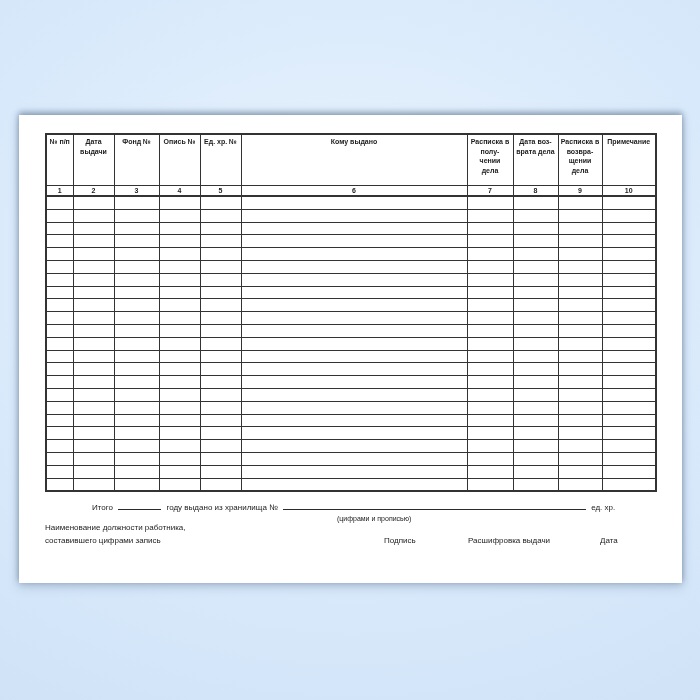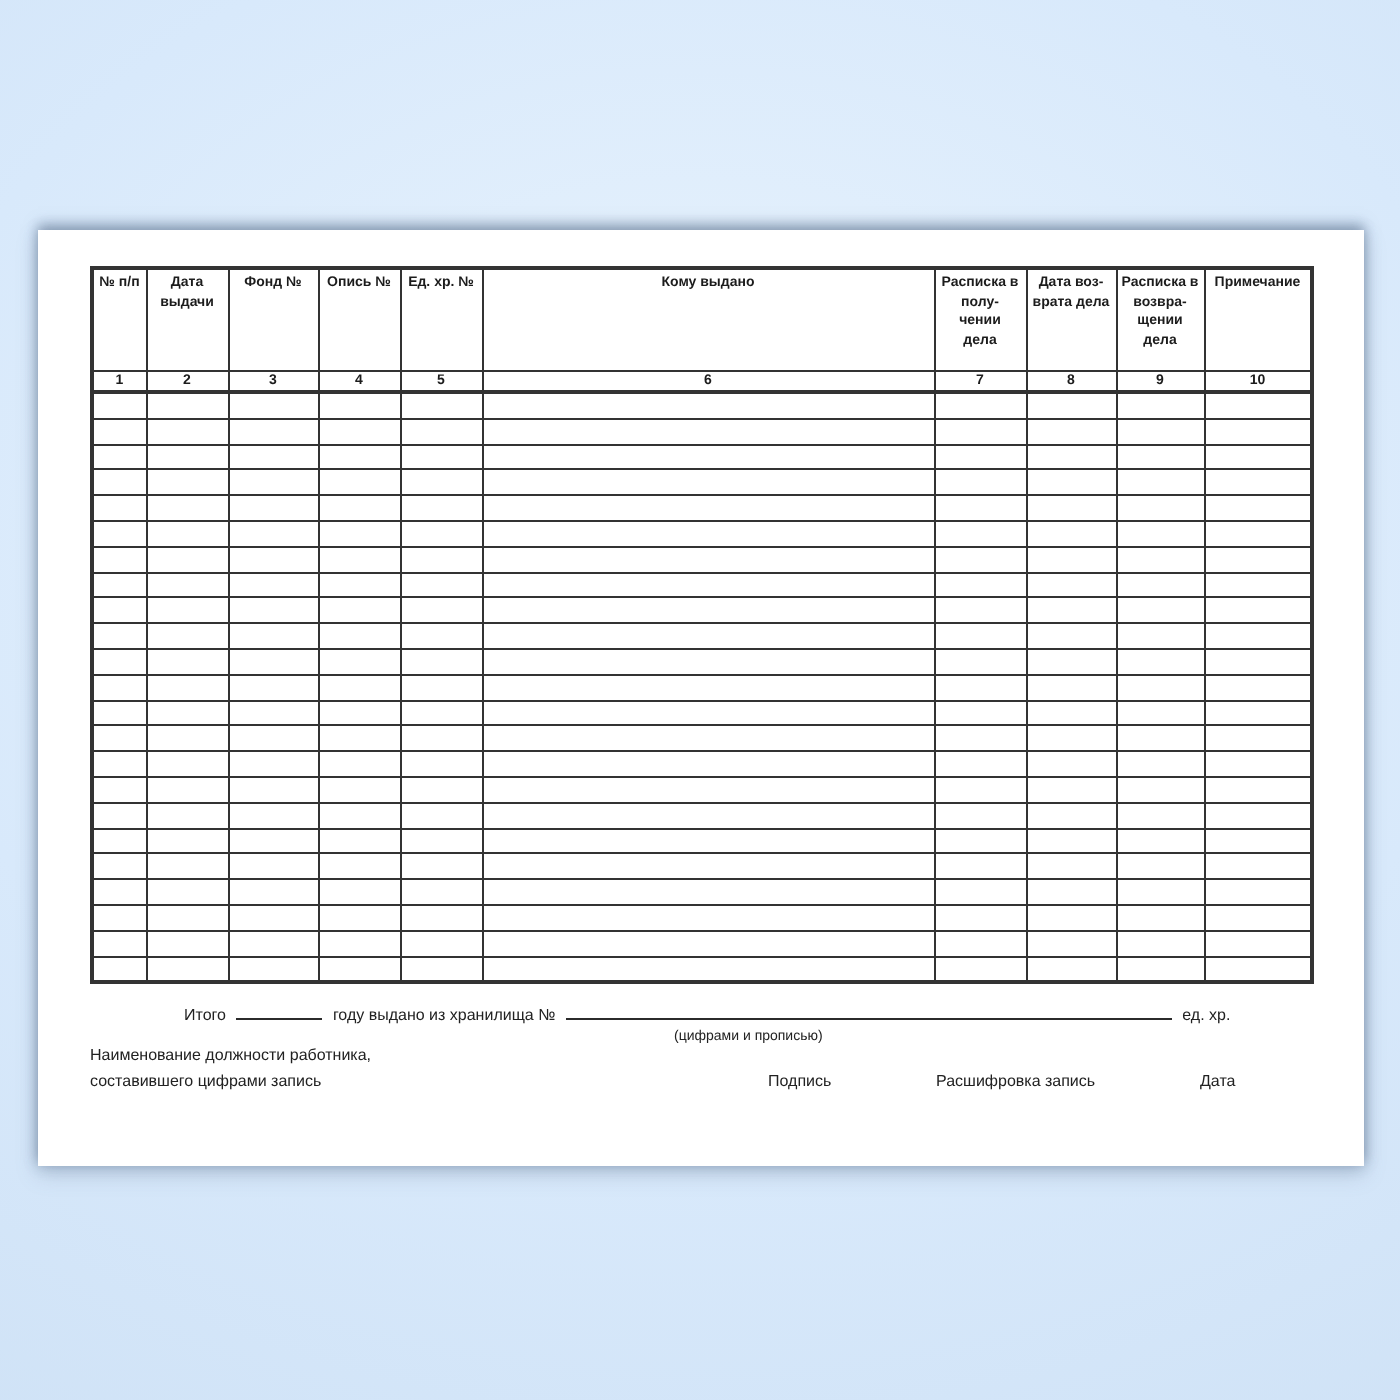--- a/index.html
+++ b/index.html
@@ -376,16 +376,16 @@
       <span class="uline uline-long"></span>
       <span>ед. хр.</span>
     </div>
 
     <div class="footer-note" style="left:318px;top:400px;">(цифрами и прописью)</div>
 
     <div class="footer-text" style="left:26px;top:408px;text-align:center;">Наименование должности работника,</div>
     <div class="footer-text" style="left:26px;top:421px;">составившего цифрами запись</div>
 
     <div class="footer-text" style="left:341px;top:421px;margin-left:24px;">Подпись</div>
-    <div class="footer-text" style="left:449px;top:421px;">Расшифровка запись</div>
+    <div class="footer-text" style="left:449px;top:421px;">Расшифровка выдачи</div>
     <div class="footer-text" style="left:581px;top:421px;">Дата</div>
   </div>
 </div>
 
 </body></html>

